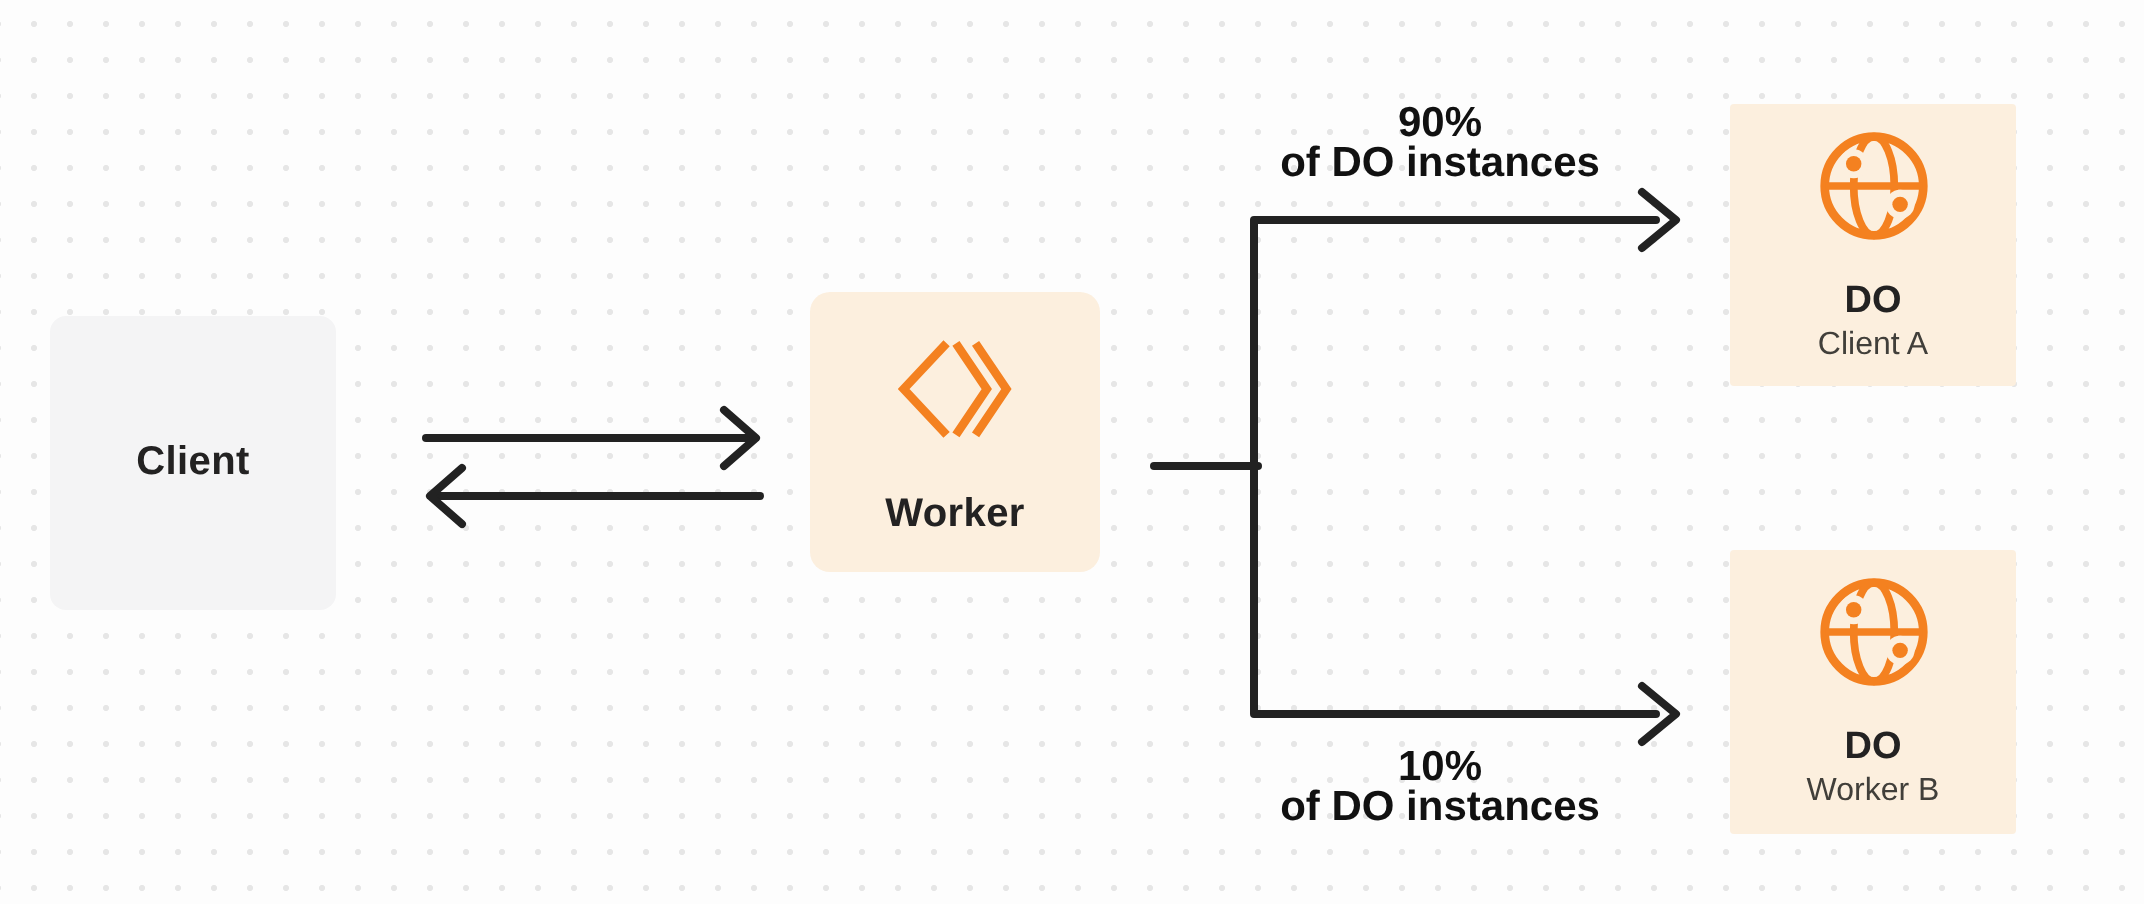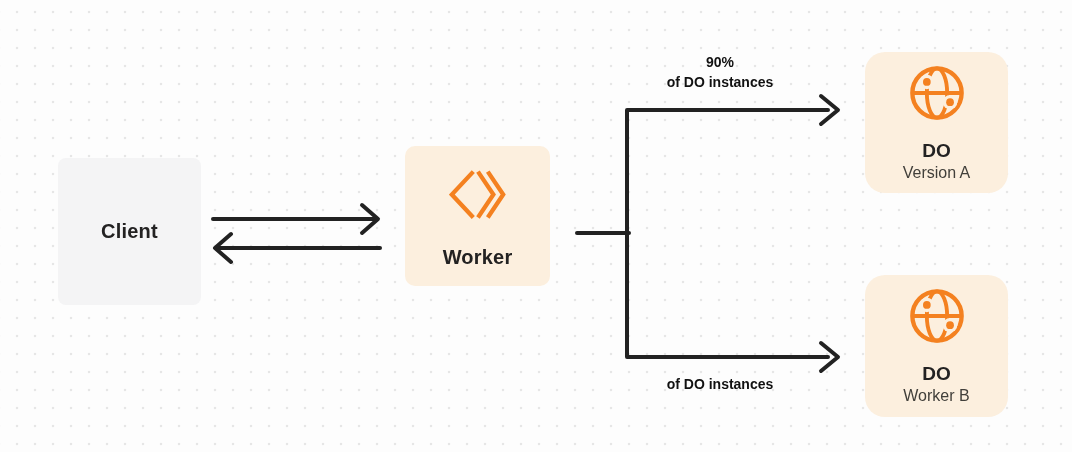--- a/index.html
+++ b/index.html
@@ -41,35 +41,35 @@
     stroke-linejoin:round;
   }
   .node{
     position:absolute;
     box-sizing:border-box;
     display:flex;
     flex-direction:column;
     align-items:center;
   }
   .node-client{
-    left:58px; top:158px; width:143px; height:147px;
+    left:25px; top:158px; width:143px; height:147px;
     background:var(--client-bg);
     border-radius:8px;
     justify-content:center;
   }
   .node-worker{
     left:405px; top:146px; width:145px; height:140px;
     background:var(--node-cream);
     border-radius:10px;
     padding-top:22px;
   }
   .node-do{
     left:865px; width:143px; height:141px;
     background:var(--node-cream);
-    border-radius:20px;
+    border-radius:2px;
     padding-top:12px;
   }
   .node-do-a{ top:52px; }
   .node-do-b{ top:275px; height:142px; }
   .node-label{
     font-size:20px;
     font-weight:700;
     color:var(--text-dark);
     letter-spacing:.2px;
   }
@@ -90,21 +90,21 @@
   }
   .icon-workers{ color:var(--accent); }
   .icon-globe{ color:var(--accent); }
   .icon-globe .dot-ring{ fill:var(--node-cream); }
   .icon-globe .dot{ fill:currentColor; }
   .edge-label{
     position:absolute;
     left:630px;
     width:180px;
     text-align:center;
-    font-size:14px;
+    font-size:21px;
     font-weight:700;
     line-height:20px;
     color:#111111;
   }
   .edge-label-top{ top:52px; }
   .edge-label-bottom{ top:374px; }
 </style>
 </head>
 <body>
 
@@ -158,21 +158,21 @@
     <svg class="icon-globe" width="58" height="58" viewBox="0 0 60 60" aria-hidden="true">
       <circle cx="30" cy="30" r="25.5" fill="none" stroke="currentColor" stroke-width="4.5"></circle>
       <ellipse cx="30" cy="30" rx="10.5" ry="25.5" fill="none" stroke="currentColor" stroke-width="4"></ellipse>
       <line x1="5" y1="30" x2="55" y2="30" stroke="currentColor" stroke-width="4"></line>
       <circle class="dot-ring" cx="19.5" cy="18.5" r="7.5"></circle>
       <circle class="dot" cx="19.5" cy="18.5" r="4"></circle>
       <circle class="dot-ring" cx="43.5" cy="39.5" r="7.5"></circle>
       <circle class="dot" cx="43.5" cy="39.5" r="4"></circle>
     </svg>
     <span class="do-title">DO</span>
-    <span class="do-subtitle">Version A</span>
+    <span class="do-subtitle">Client A</span>
   </div>
 
   <div class="node node-do node-do-b">
     <svg class="icon-globe" width="58" height="58" viewBox="0 0 60 60" aria-hidden="true">
       <circle cx="30" cy="30" r="25.5" fill="none" stroke="currentColor" stroke-width="4.5"></circle>
       <ellipse cx="30" cy="30" rx="10.5" ry="25.5" fill="none" stroke="currentColor" stroke-width="4"></ellipse>
       <line x1="5" y1="30" x2="55" y2="30" stroke="currentColor" stroke-width="4"></line>
       <circle class="dot-ring" cx="19.5" cy="18.5" r="7.5"></circle>
       <circle class="dot" cx="19.5" cy="18.5" r="4"></circle>
       <circle class="dot-ring" cx="43.5" cy="39.5" r="7.5"></circle>
@@ -181,16 +181,17 @@
     <span class="do-title">DO</span>
     <span class="do-subtitle">Worker B</span>
   </div>
 
   <div class="edge-label edge-label-top">
     <div>90%</div>
     <div>of DO instances</div>
   </div>
 
   <div class="edge-label edge-label-bottom">
+    <div>10%</div>
     <div>of DO instances</div>
   </div>
 
 </div>
 
 </body></html>

